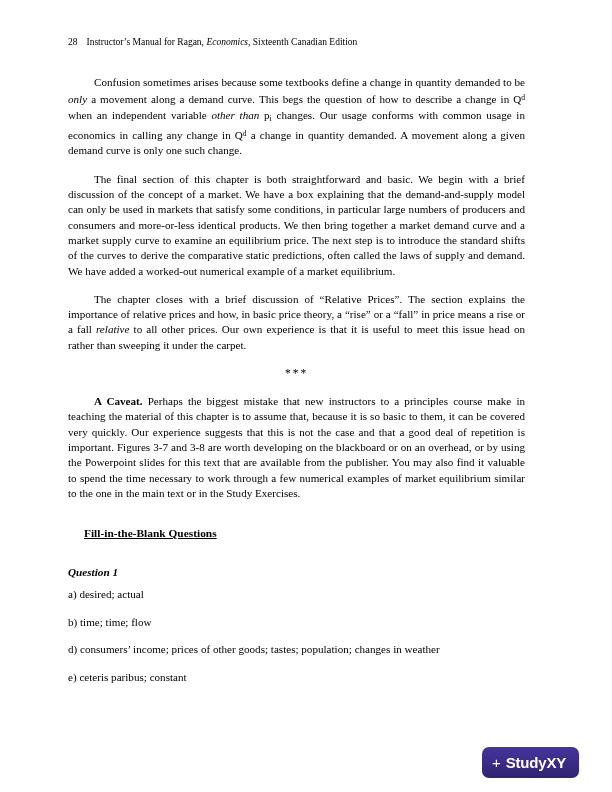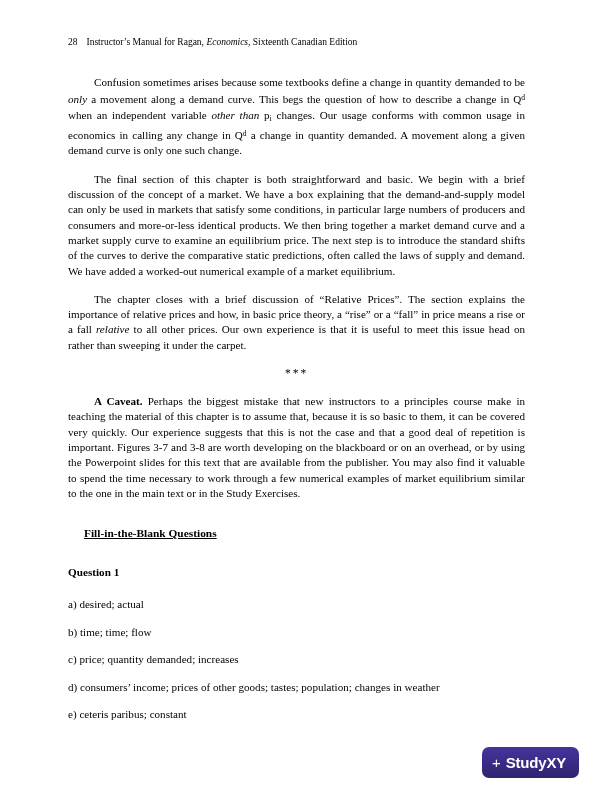--- a/index.html
+++ b/index.html
@@ -72,23 +72,24 @@
   h2.sub-title {
     font-size: 11.4px;
     font-weight: bold;
     text-decoration: underline;
     margin: 26px 0 0 16px;
   }
   h3.question-title {
     font-size: 11.2px;
     font-weight: bold;
     margin: 27px 0 0 0;
+    font-style: italic;
   }
   .answers {
-    margin-top: 19px;
+    margin-top: 9px;
   }
   .answer-item {
     font-size: 11.1px;
     line-height: 15px;
     margin-bottom: 12.5px;
   }
   .watermark {
     position: absolute;
     right: 14px;
     bottom: 14px;
@@ -133,21 +134,20 @@
   <p class="body last"><span class="bold">A Caveat.</span><span>  Perhaps the biggest mistake that new instructors to a principles course make in teaching the material of this chapter is to assume that, because it is so basic to them, it can be covered very quickly. Our experience suggests that this is not the case and that a good deal of repetition is important. Figures 3-7 and 3-8 are worth developing on the blackboard or on an overhead, or by using the Powerpoint slides for this text that are available from the publisher. You may also find it valuable to spend the time necessary to work through a few numerical examples of market equilibrium similar to the one in the main text or in the Study Exercises.</span></p>
 
 
   <h2 class="sub-title">Fill-in-the-Blank Questions</h2>
 
   <h3 class="question-title">Question 1</h3>
 
   <div class="answers">
     <div class="answer-item">a) desired; actual</div>
     <div class="answer-item">b) time; time; flow</div>
-    <div class="answer-item">c) price; quantity demanded; increases</div>
     <div class="answer-item">d) consumers’ income; prices of other goods; tastes; population; changes in weather</div>
     <div class="answer-item">e) ceteris paribus; constant</div>
   </div>
 
   <div class="watermark">
     <span class="plus">+</span>
     <span class="brand">StudyXY</span>
   </div>
 
 </div>

